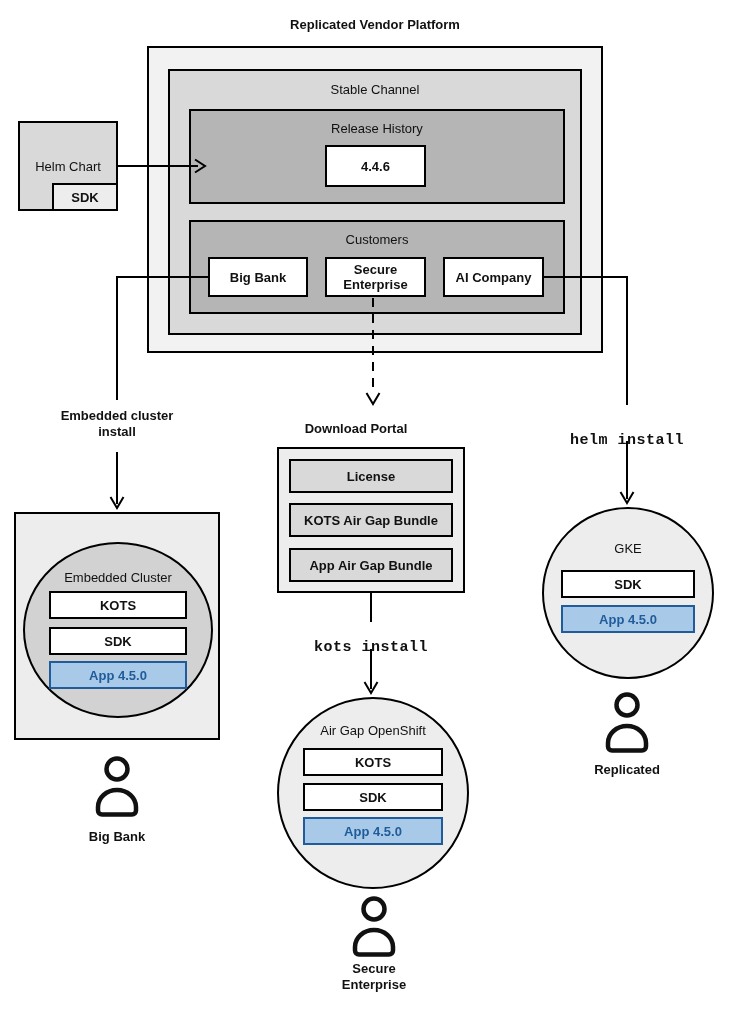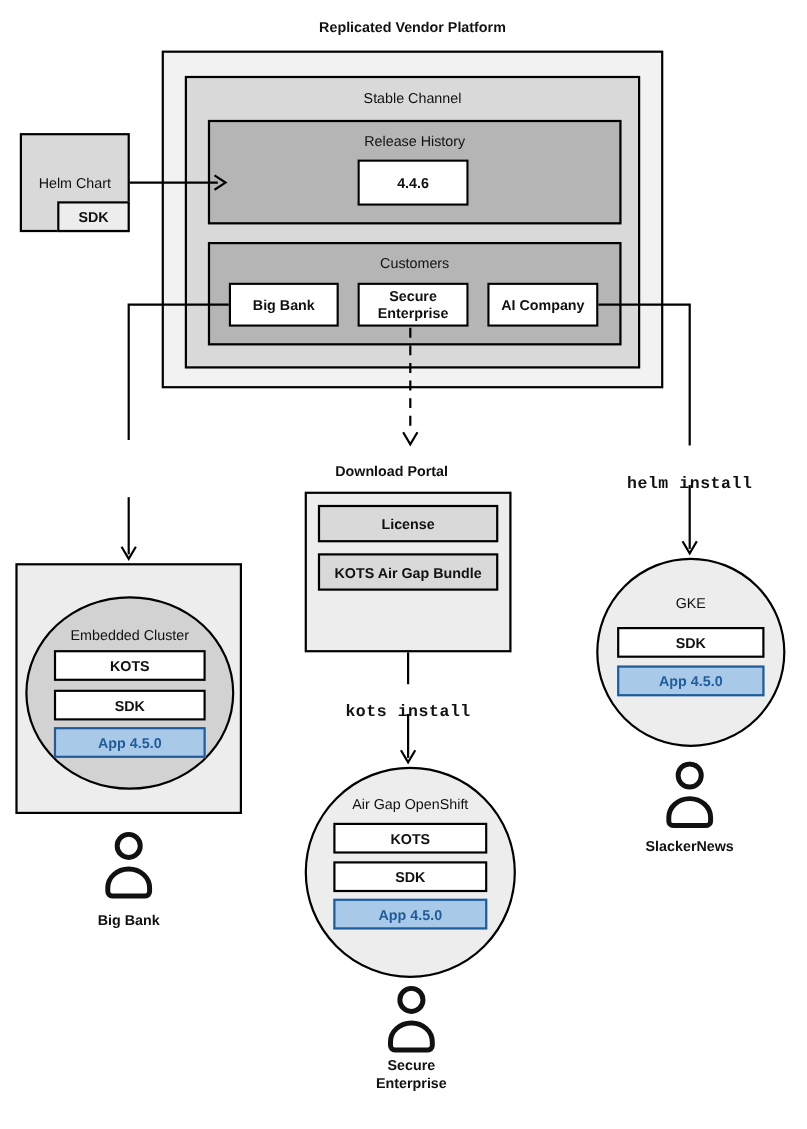--- a/index.html
+++ b/index.html
@@ -48,20 +48,21 @@
 
   <div class="box" style="left:18px;top:121px;width:100px;height:90px;background:var(--mid-fill);">
     <div class="head-label" style="top:36px;">Helm Chart</div>
     <div class="chip" style="left:32px;top:60px;width:66px;height:28px;background:var(--panel-fill);">SDK</div>
   </div>
 
   <div class="abs lbl" style="left:256px;top:421px;width:200px;">Download Portal</div>
   <div class="box" style="left:277px;top:447px;width:188px;height:146px;background:var(--panel-fill);">
     <div class="chip gray" style="left:10px;top:54px;width:164px;height:34px;">KOTS Air Gap Bundle</div>
     <div class="chip gray" style="left:10px;top:10px;width:164px;height:34px;">License</div>
+    <div class="chip gray" style="left:10px;top:99px;width:164px;height:34px;">App Air Gap Bundle</div>
   </div>
 
   <div class="box" style="left:14px;top:512px;width:206px;height:228px;background:var(--panel-fill);">
     <div class="head-label" style="top:9px;margin-top:28px;">Linux VM</div>
     <div class="box circle" style="left:7px;top:28px;width:190px;height:176px;background:var(--cluster-fill);">
       <div class="head-label" style="top:26px;">Embedded Cluster</div>
       <div class="chip" style="left:24px;top:47px;width:138px;height:28px;">KOTS</div>
       <div class="chip" style="left:24px;top:83px;width:138px;height:28px;">SDK</div>
       <div class="chip blue" style="left:24px;top:117px;width:138px;height:28px;">App 4.5.0</div>
     </div>
@@ -73,20 +74,21 @@
     <div class="chip blue" style="left:17px;top:96px;width:134px;height:28px;">App 4.5.0</div>
   </div>
 
   <div class="box circle" style="left:277px;top:697px;width:192px;height:192px;background:var(--panel-fill);">
     <div class="head-label" style="top:24px;">Air Gap OpenShift</div>
     <div class="chip" style="left:24px;top:49px;width:140px;height:28px;">KOTS</div>
     <div class="chip" style="left:24px;top:84px;width:140px;height:28px;">SDK</div>
     <div class="chip blue" style="left:24px;top:118px;width:140px;height:28px;">App 4.5.0</div>
   </div>
 
+  <div class="edge-label lbl" style="left:52px;top:408px;width:130px;">Embedded cluster install</div>
   <div class="edge-label mono" style="left:547px;top:419px;width:160px;">helm install</div>
   <div class="edge-label mono" style="left:291px;top:626px;width:160px;">kots install</div>
 
   <svg class="overlay" width="734" height="1026" viewBox="0 0 734 1026">
     <g stroke="#000" stroke-width="2" fill="none">
       <path d="M118 166 H198"></path>
       <path d="M195 159.5 L205 166 L195 172.5"></path>
 
       <path d="M208 277 H117 V400"></path>
       <path d="M117 452 V504"></path>
@@ -114,15 +116,15 @@
   <svg class="abs" style="left:350px;top:896px;" width="48" height="62" viewBox="0 0 48 62">
     <circle cx="24" cy="13" r="10.5" fill="none" stroke="#111" stroke-width="4.5"></circle>
     <path d="M5 51 a19 17 0 0 1 38 0 v3.5 a4 4 0 0 1 -4 4 h-30 a4 4 0 0 1 -4 -4 z" fill="none" stroke="#111" stroke-width="4.5" stroke-linejoin="round"></path>
   </svg>
   <div class="edge-label lbl" style="left:324px;top:961px;width:100px;">Secure Enterprise</div>
 
   <svg class="abs" style="left:603px;top:692px;" width="48" height="62" viewBox="0 0 48 62">
     <circle cx="24" cy="13" r="10.5" fill="none" stroke="#111" stroke-width="4.5"></circle>
     <path d="M5 51 a19 17 0 0 1 38 0 v3.5 a4 4 0 0 1 -4 4 h-30 a4 4 0 0 1 -4 -4 z" fill="none" stroke="#111" stroke-width="4.5" stroke-linejoin="round"></path>
   </svg>
-  <div class="edge-label lbl" style="left:547px;top:762px;width:160px;">SlackerNews</div>
+  <div class="edge-label lbl" style="left:547px;top:762px;width:160px;">Replicated</div>
 
 </div>
 
 </body></html>

